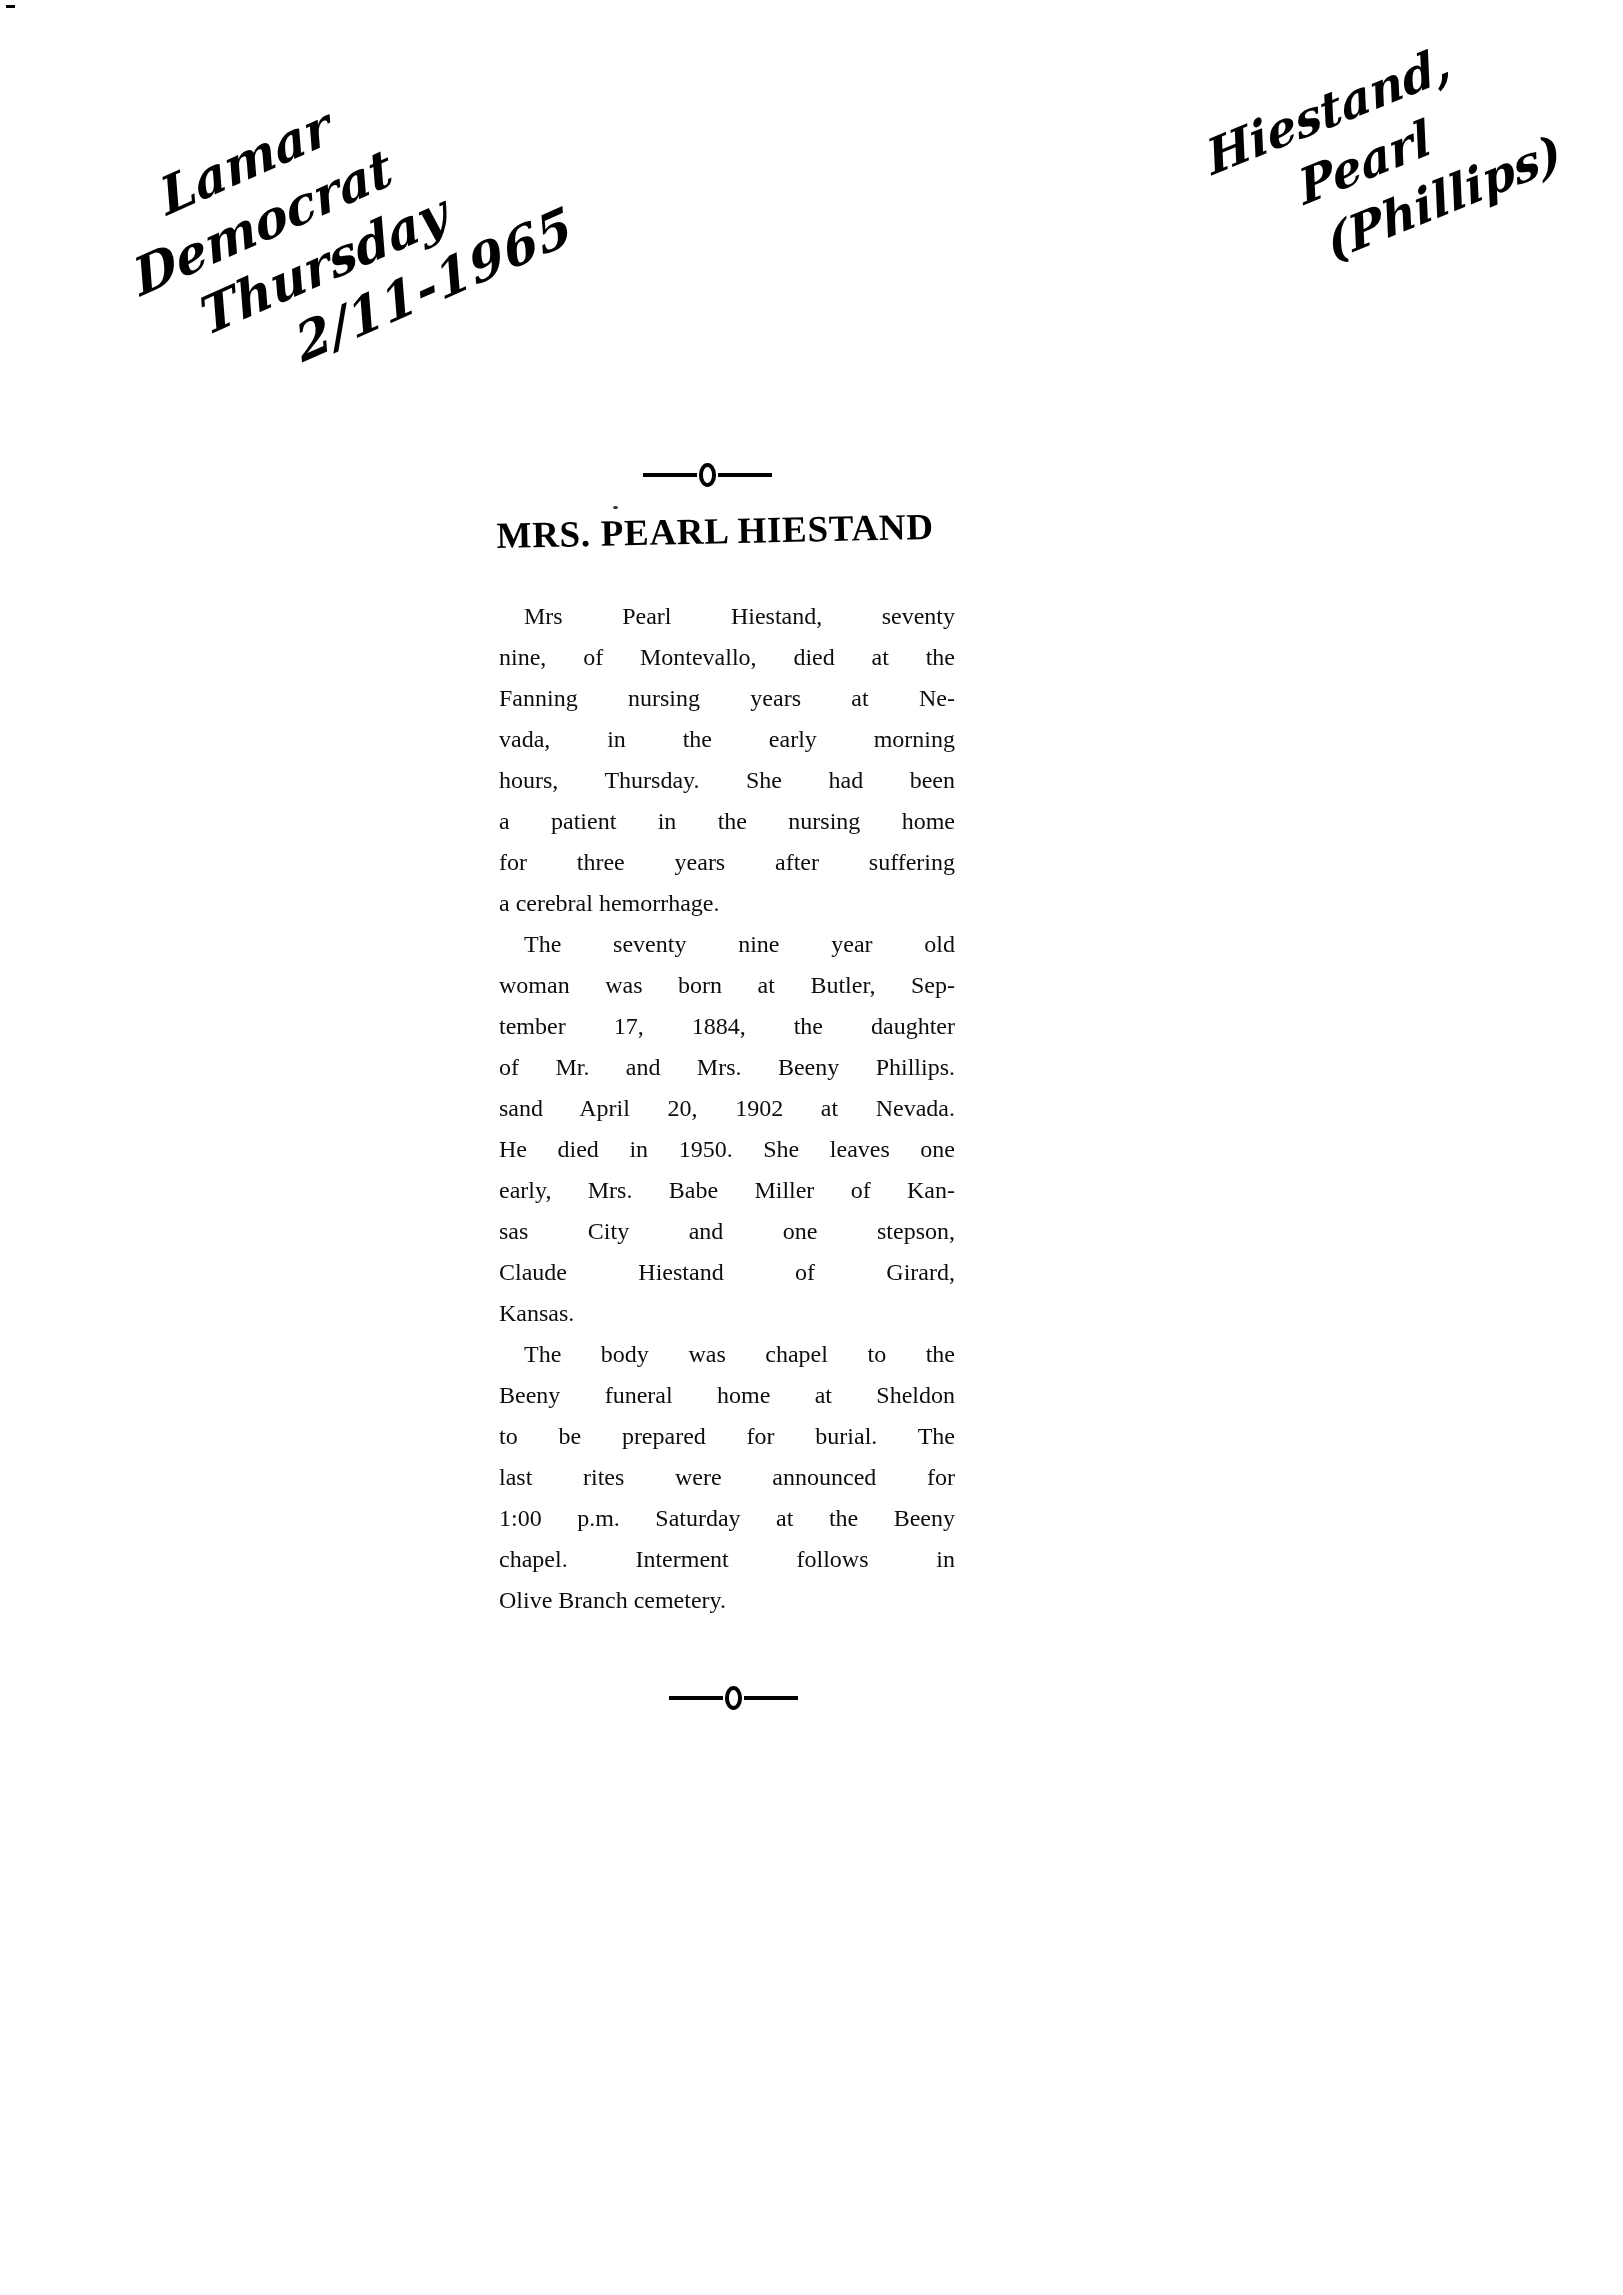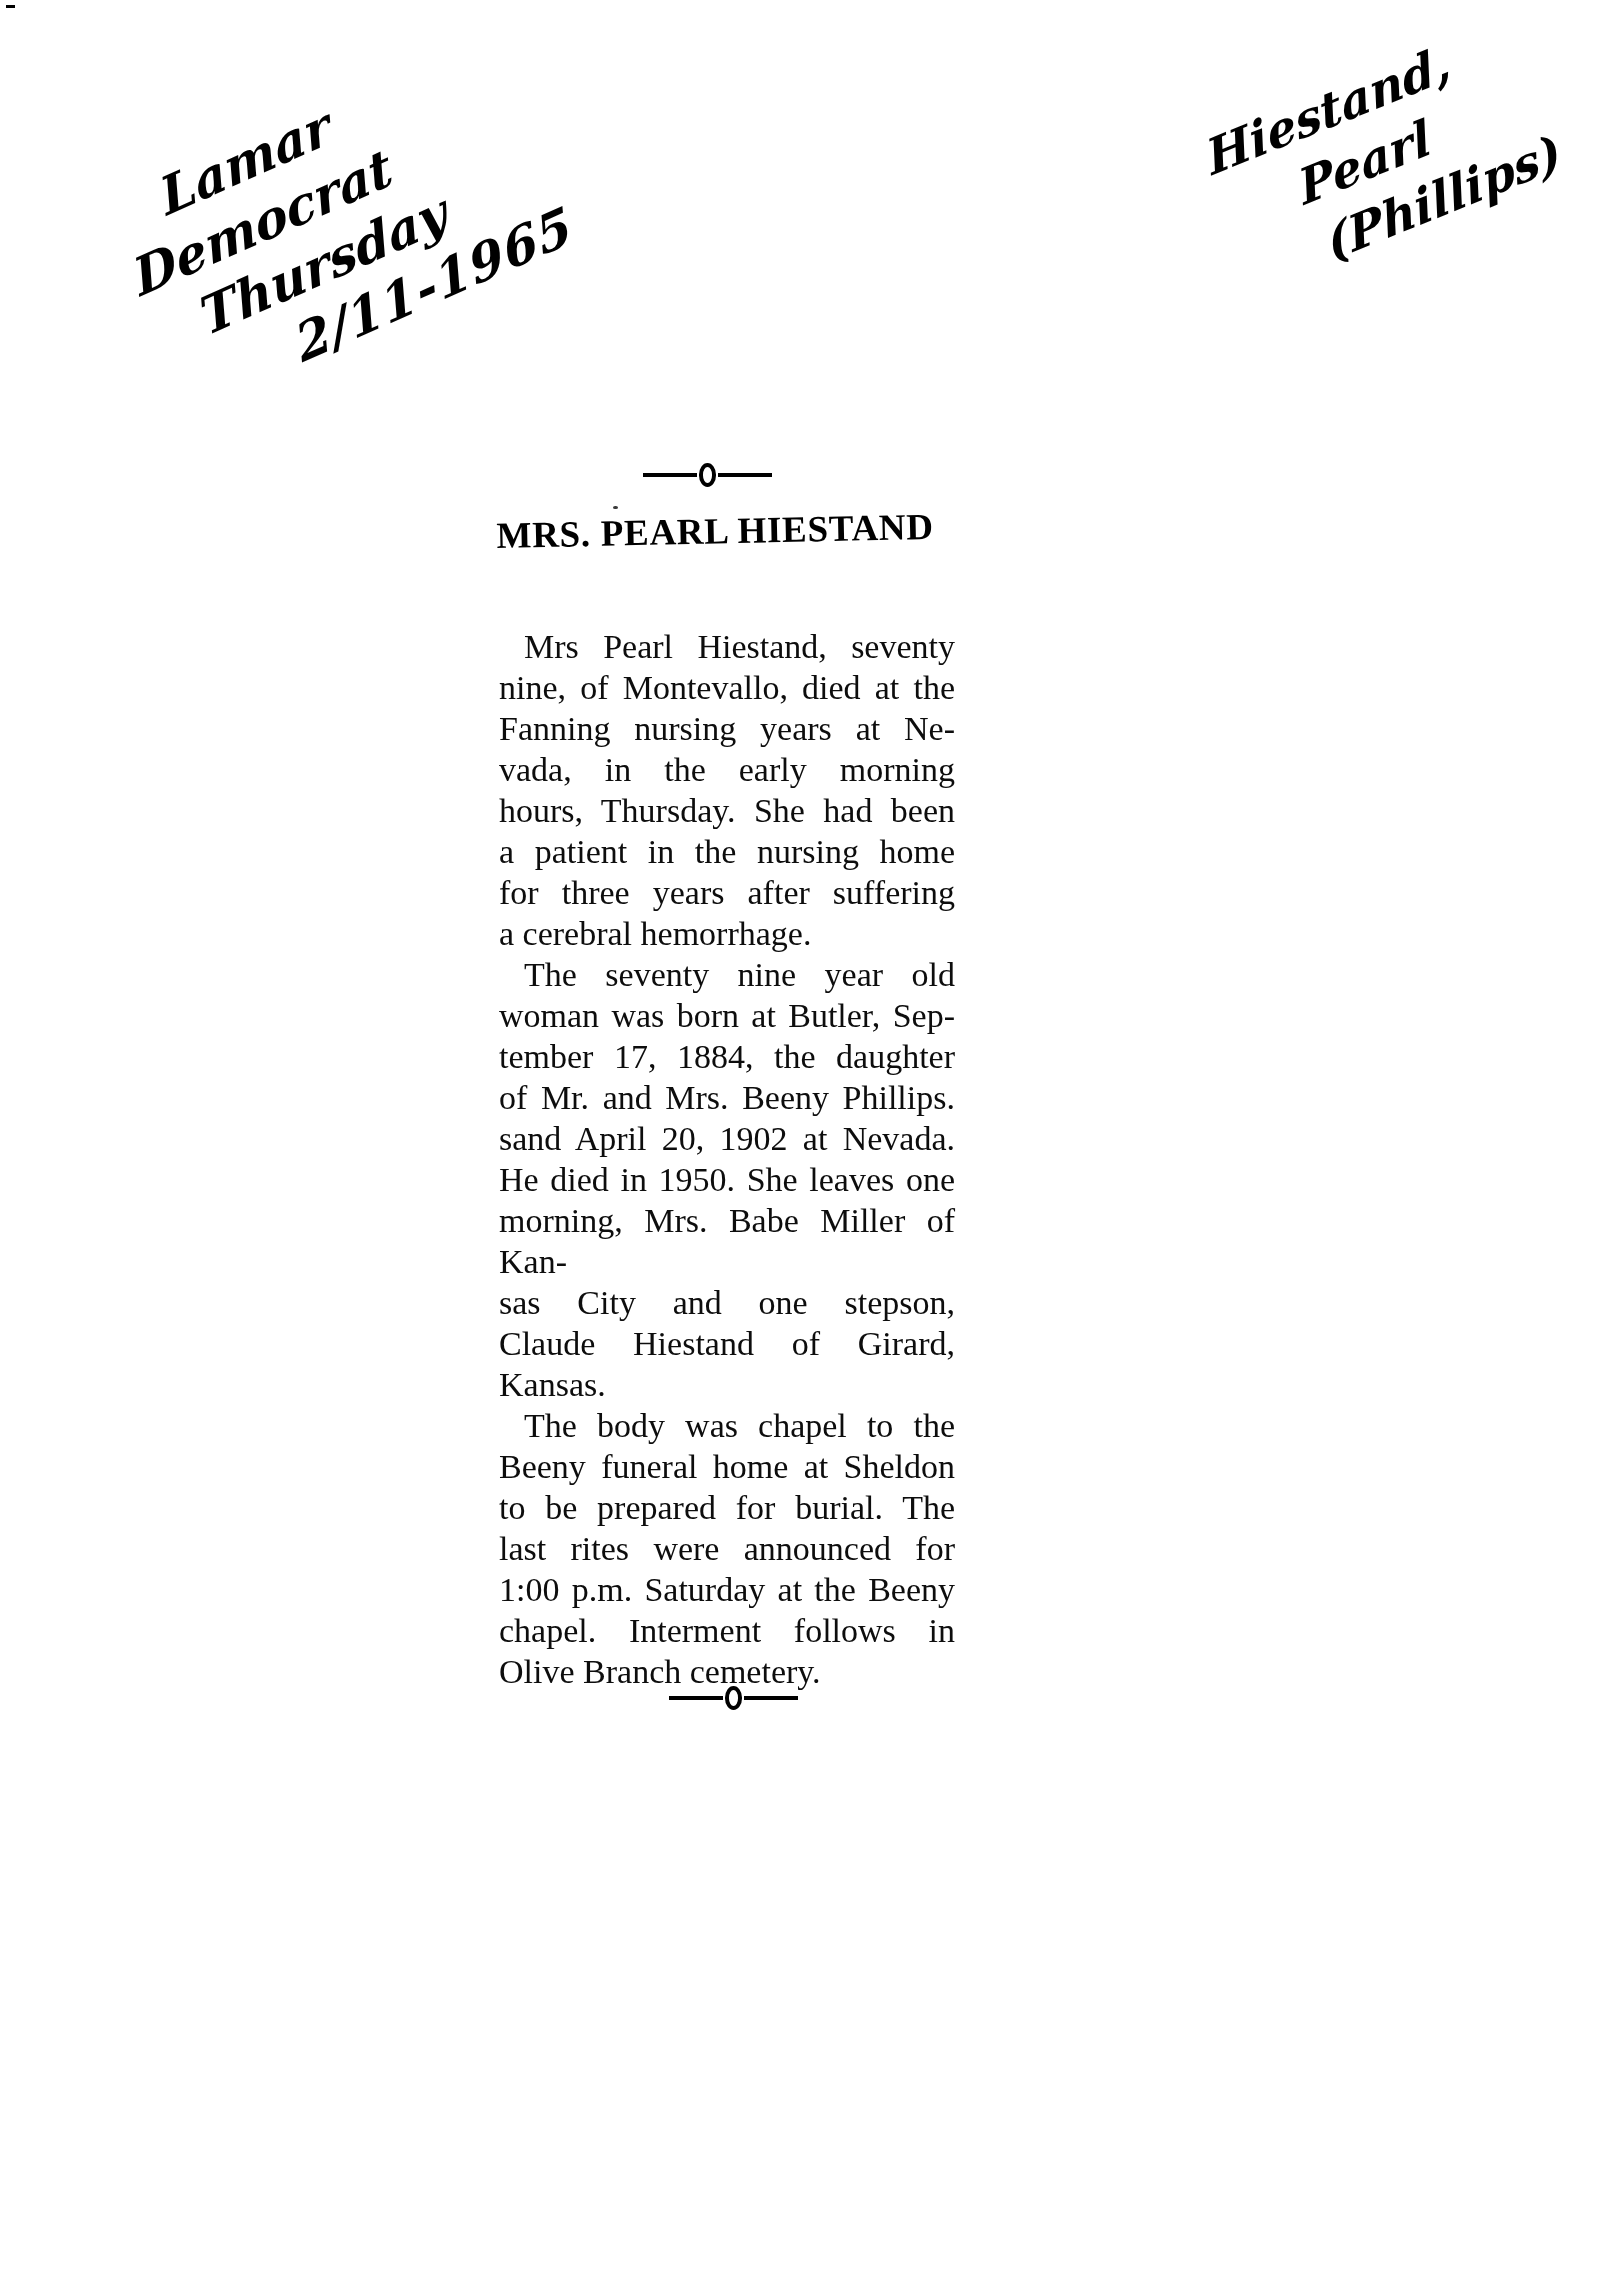--- a/index.html
+++ b/index.html
@@ -78,24 +78,24 @@
     transform-origin: 0 100%;
   }
   .speck {
     position: absolute; left: 613px; top: 506px;
     width: 4.6px; height: 3.3px; background: #3a3a3a; border-radius: 50%;
   }
 
   
   .column {
     position: absolute;
-    left: 499px; top: 626px;
+    left: 499px; top: 596px;
     width: 456px;
     font-family: "Liberation Serif", serif;
-    font-size: 34px;
+    font-size: 24px;
     line-height: 41px;
     color: #0d0d0d;
   }
   .para { margin: 0; }
   .line {
     text-align: justify;
     text-align-last: justify;
   }
   .line.first { text-indent: 25px; }
   .line.last  { text-align: center; text-align-last: left; }
@@ -141,21 +141,21 @@
         <div class="line">for three years after suffering</div>
         <div class="line last">a cerebral hemorrhage.</div>
       </div>
       <div class="para">
         <div class="line first">The seventy nine year old</div>
         <div class="line">woman was born at Butler, Sep-</div>
         <div class="line">tember 17, 1884, the daughter</div>
         <div class="line">of Mr. and Mrs. Beeny Phillips.</div>
         <div class="line">sand April 20, 1902 at Nevada.</div>
         <div class="line">He died in 1950. She leaves one</div>
-        <div class="line">morning, Mrs. Babe Miller of Kan-</div>
+        <div class="line">early, Mrs. Babe Miller of Kan-</div>
         <div class="line">sas City and one stepson,</div>
         <div class="line">Claude Hiestand of Girard,</div>
         <div class="line last">Kansas.</div>
       </div>
       <div class="para">
         <div class="line first">The body was chapel to the</div>
         <div class="line">Beeny funeral home at Sheldon</div>
         <div class="line">to be prepared for burial. The</div>
         <div class="line">last rites were announced for</div>
         <div class="line">1:00 p.m. Saturday at the Beeny</div>

